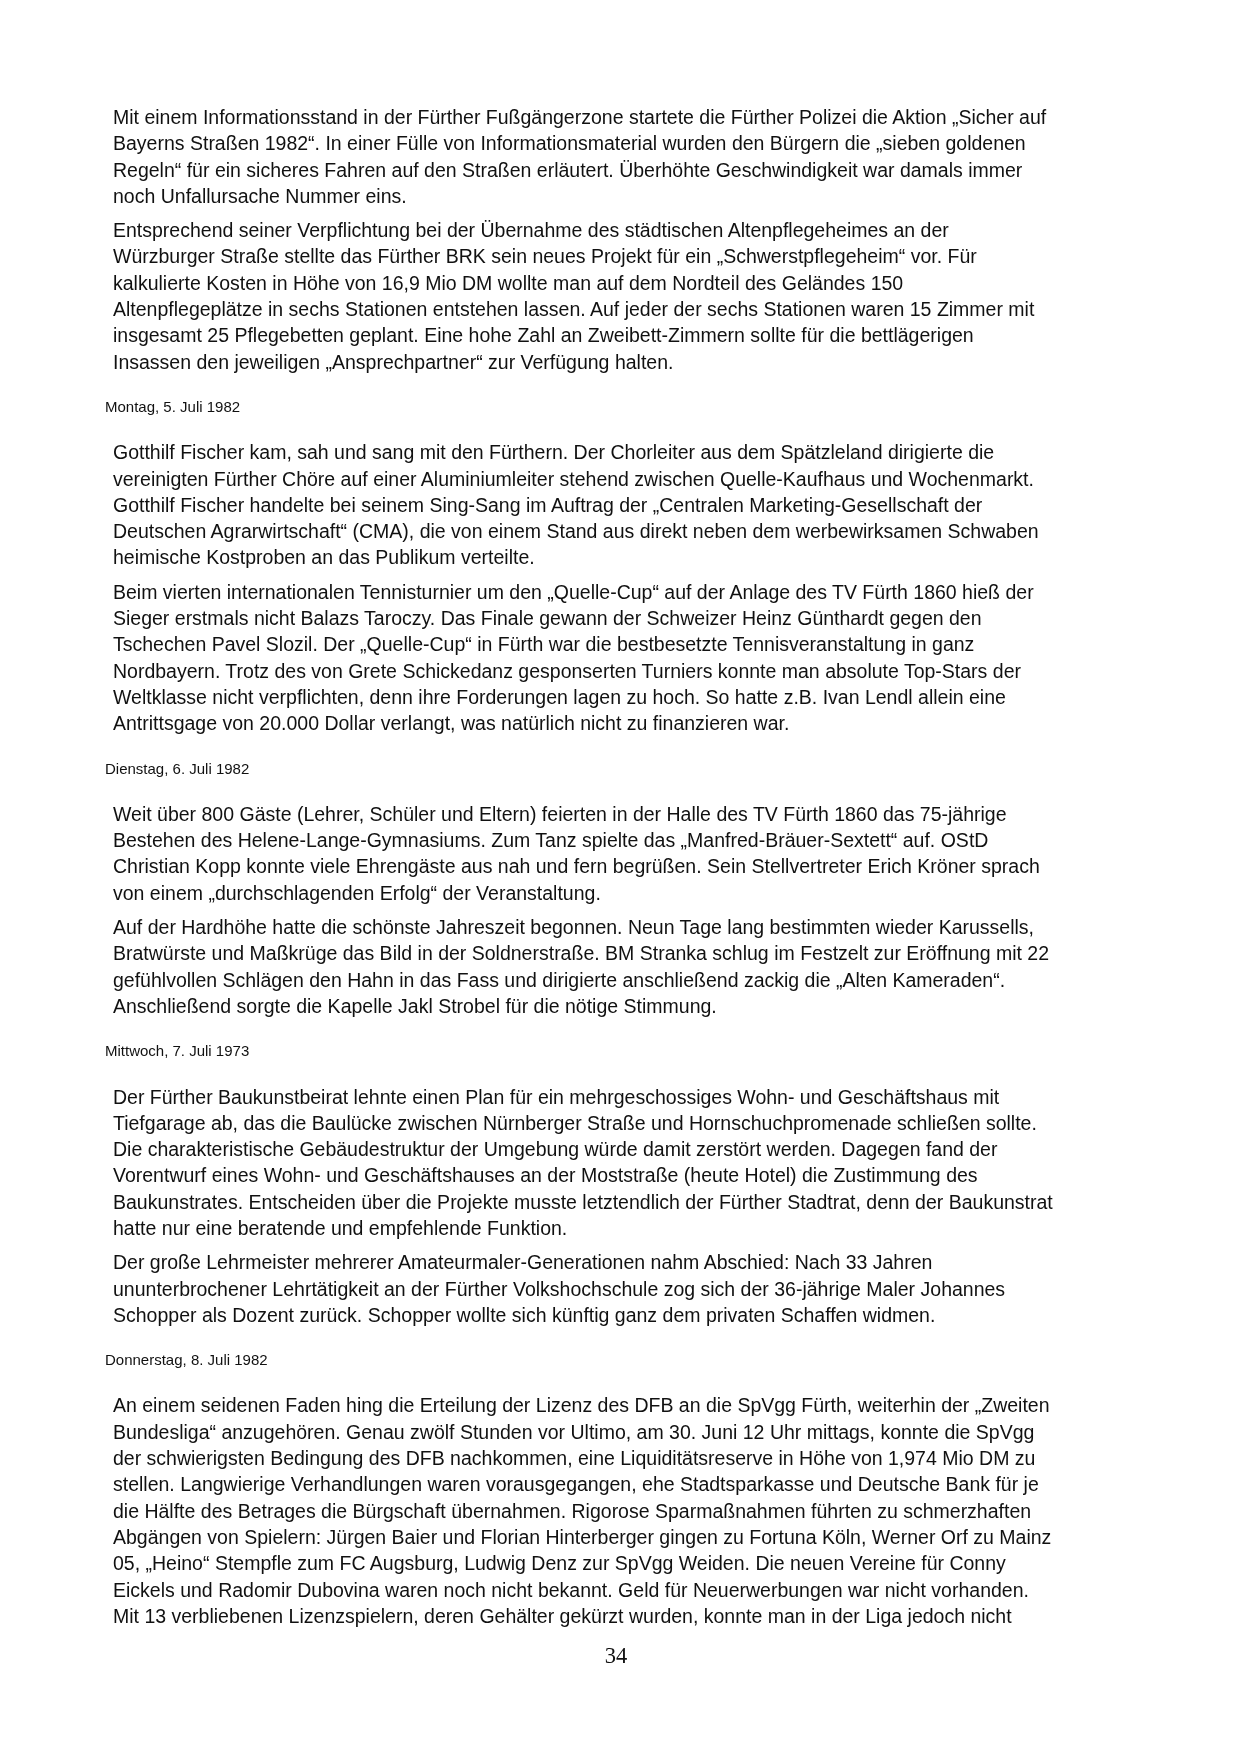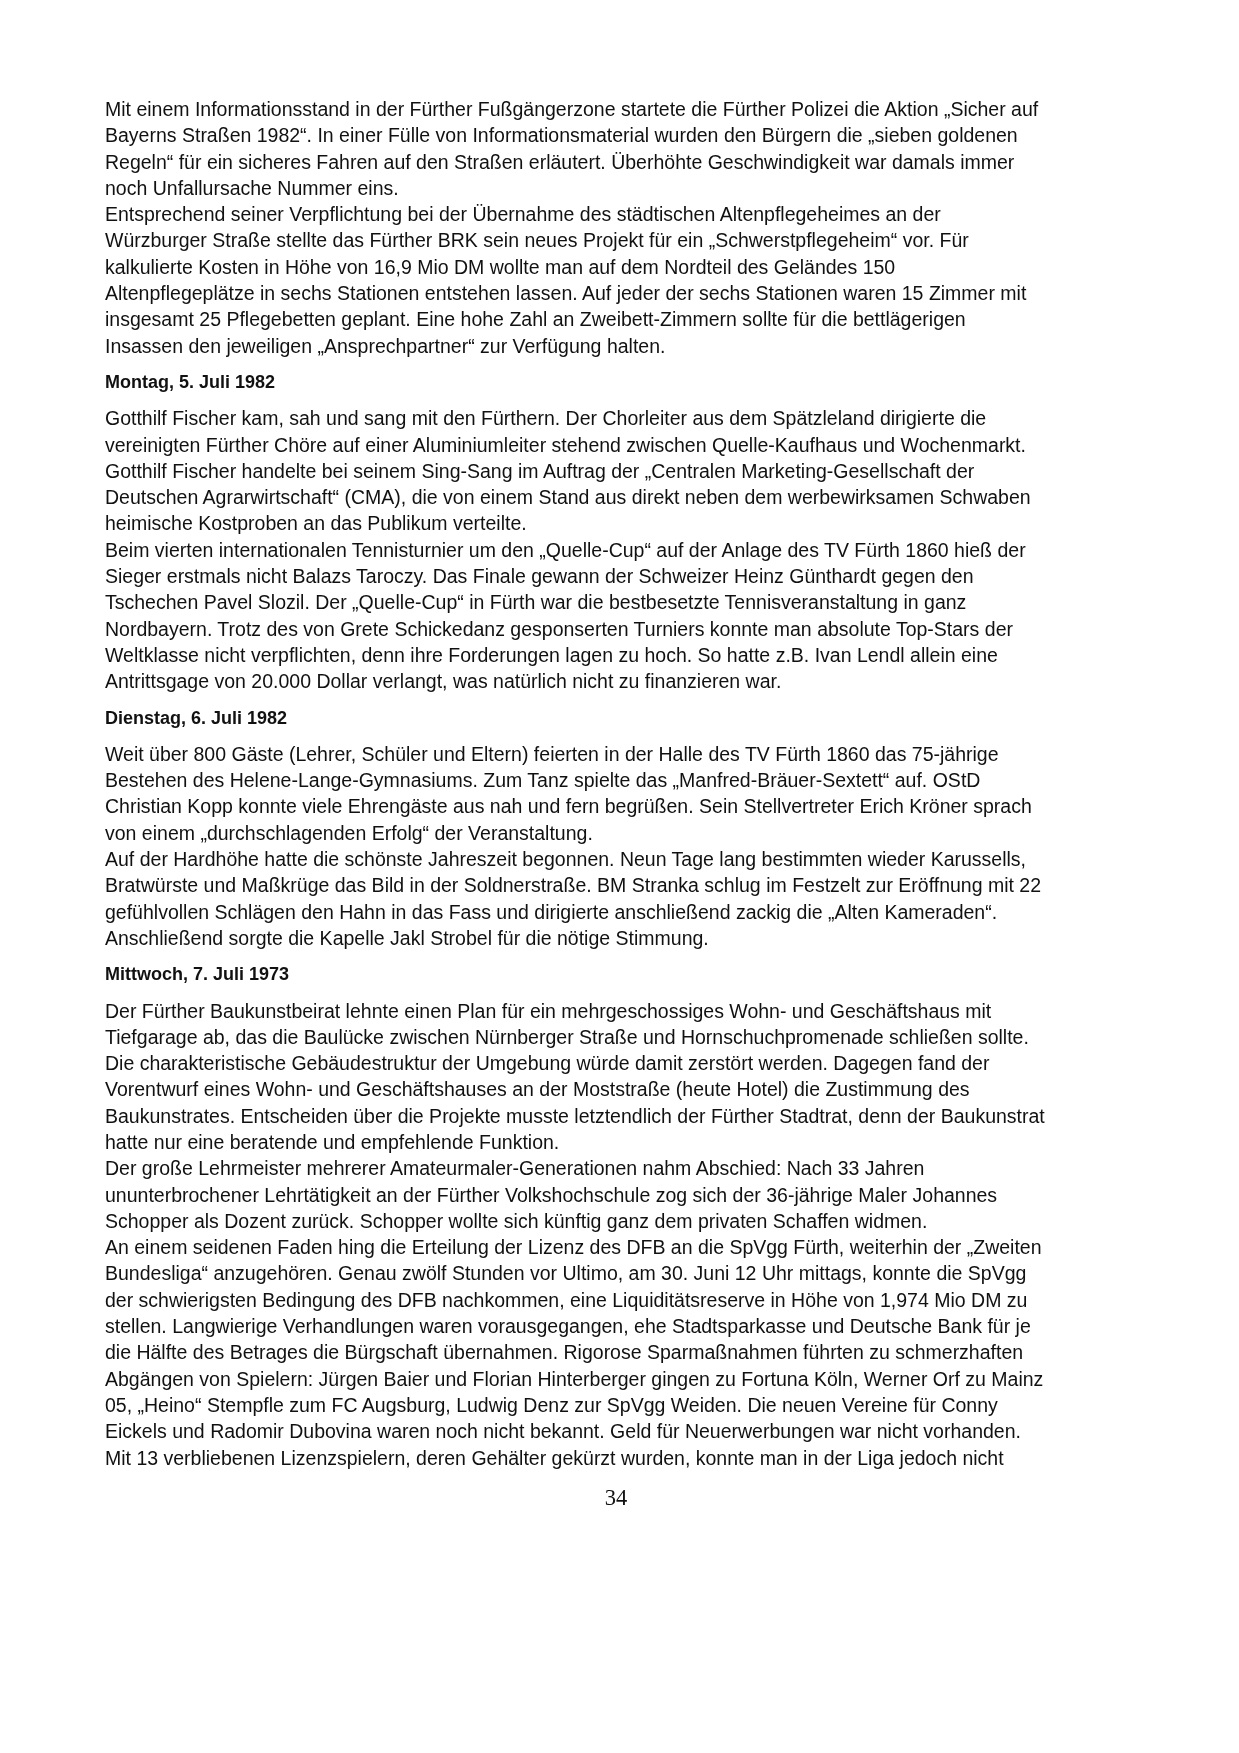--- a/index.html
+++ b/index.html
@@ -14,29 +14,29 @@
     height: 1753px;
     background: #ffffff;
     padding: 96px 112px 0 105px;
     font-family: "Liberation Sans", "DejaVu Sans", sans-serif;
     font-size: 19.5px;
     line-height: 26.3px;
     color: #111111;
     overflow: hidden;
   }
   .para {
-    margin: 0;
+    margin: 8px;
     white-space: pre-line;
     text-align: left;
   }
   .heading {
-    margin: 10px 0;
-    font-size: 18px;
+    margin: 19px 0;
+    font-size: 15px;
     line-height: 26.3px;
-    font-weight: bold;
+    font-weight: normal;
     white-space: pre-line;
   }
   .page-number {
     margin-top: 13px;
     text-align: center;
     font-family: "Liberation Serif", "DejaVu Serif", serif;
     font-size: 22.5px;
     line-height: 28px;
     color: #111111;
   }
@@ -86,20 +86,21 @@
   <p class="para">Der Fürther Baukunstbeirat lehnte einen Plan für ein mehrgeschossiges Wohn- und Geschäftshaus mit
 Tiefgarage ab, das die Baulücke zwischen Nürnberger Straße und Hornschuchpromenade schließen sollte.
 Die charakteristische Gebäudestruktur der Umgebung würde damit zerstört werden. Dagegen fand der
 Vorentwurf eines Wohn- und Geschäftshauses an der Moststraße (heute Hotel) die Zustimmung des
 Baukunstrates. Entscheiden über die Projekte musste letztendlich der Fürther Stadtrat, denn der Baukunstrat
 hatte nur eine beratende und empfehlende Funktion.</p>
   <p class="para">Der große Lehrmeister mehrerer Amateurmaler-Generationen nahm Abschied: Nach 33 Jahren
 ununterbrochener Lehrtätigkeit an der Fürther Volkshochschule zog sich der 36-jährige Maler Johannes
 Schopper als Dozent zurück. Schopper wollte sich künftig ganz dem privaten Schaffen widmen.</p>
 
+  <h2 class="heading">Donnerstag, 8. Juli 1982</h2>
 
   <p class="para">An einem seidenen Faden hing die Erteilung der Lizenz des DFB an die SpVgg Fürth, weiterhin der „Zweiten
 Bundesliga“ anzugehören. Genau zwölf Stunden vor Ultimo, am 30. Juni 12 Uhr mittags, konnte die SpVgg
 der schwierigsten Bedingung des DFB nachkommen, eine Liquiditätsreserve in Höhe von 1,974 Mio DM zu
 stellen. Langwierige Verhandlungen waren vorausgegangen, ehe Stadtsparkasse und Deutsche Bank für je
 die Hälfte des Betrages die Bürgschaft übernahmen. Rigorose Sparmaßnahmen führten zu schmerzhaften
 Abgängen von Spielern: Jürgen Baier und Florian Hinterberger gingen zu Fortuna Köln, Werner Orf zu Mainz
 05, „Heino“ Stempfle zum FC Augsburg, Ludwig Denz zur SpVgg Weiden. Die neuen Vereine für Conny
 Eickels und Radomir Dubovina waren noch nicht bekannt. Geld für Neuerwerbungen war nicht vorhanden.
 Mit 13 verbliebenen Lizenzspielern, deren Gehälter gekürzt wurden, konnte man in der Liga jedoch nicht</p>

